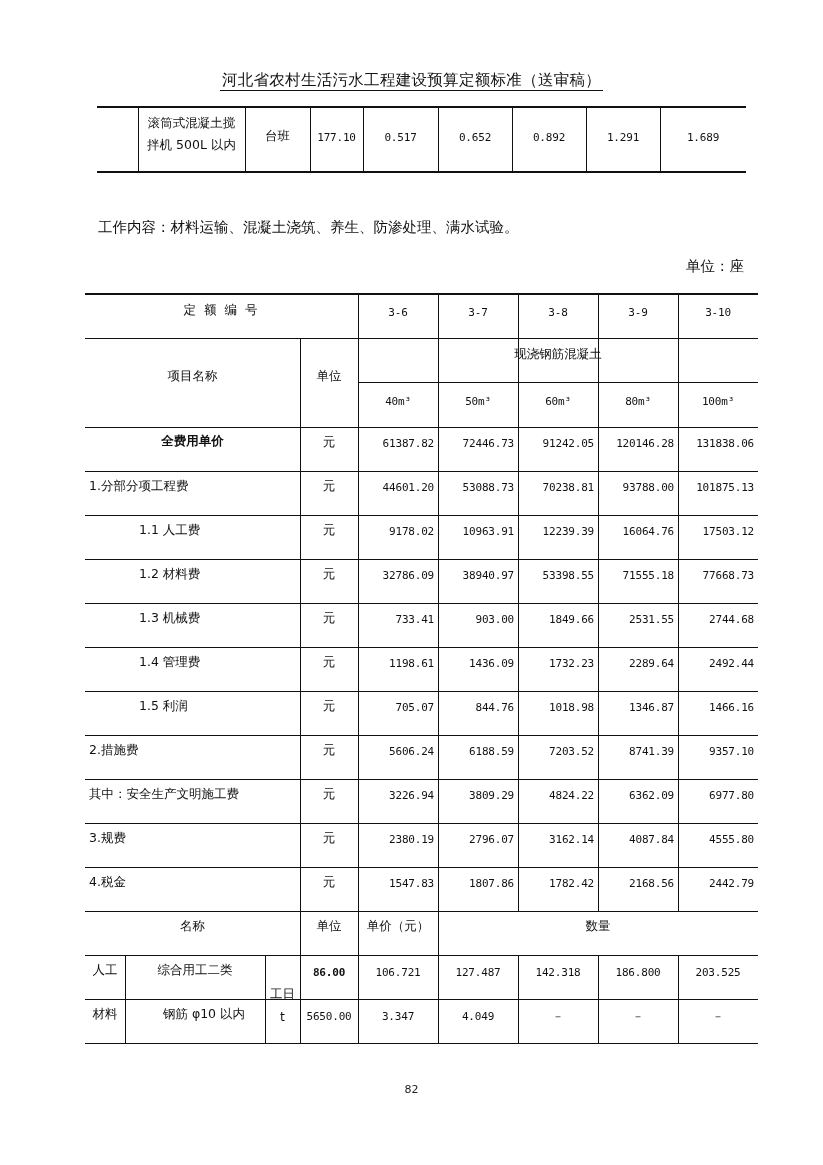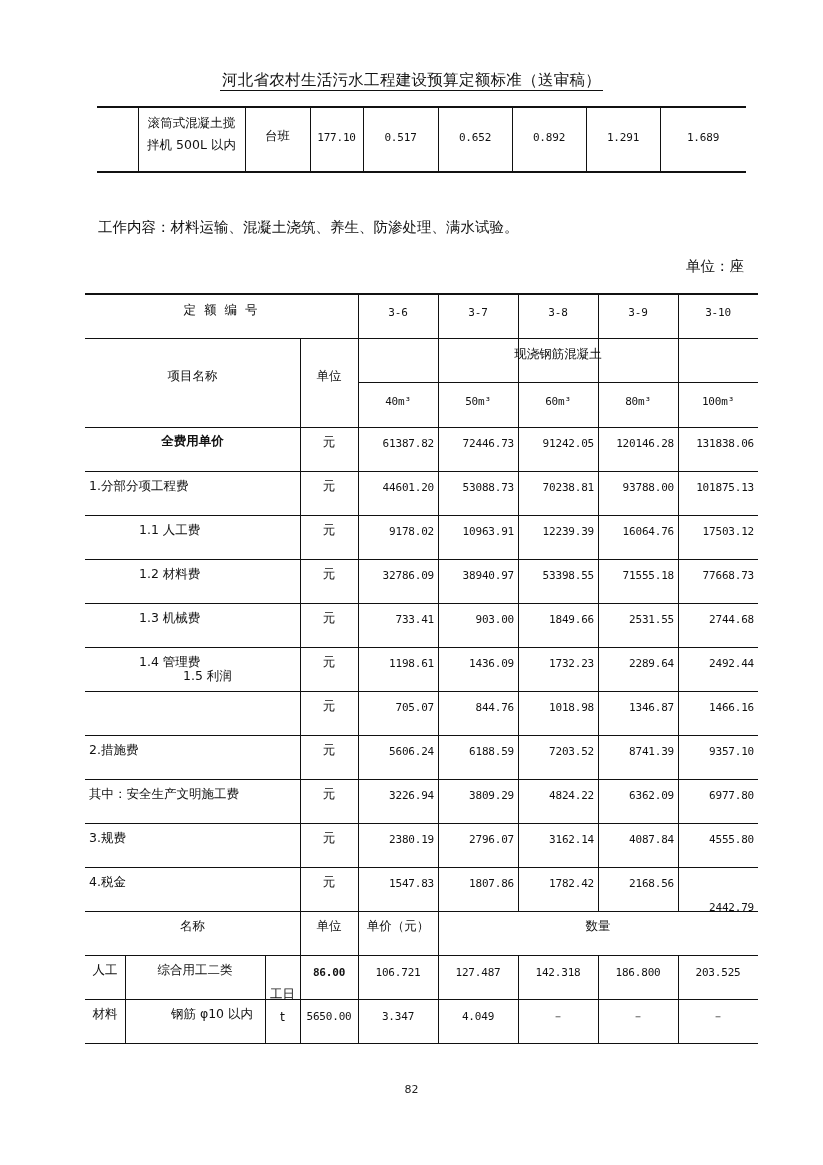--- a/index.html
+++ b/index.html
@@ -177,21 +177,21 @@
     <div class="cell left" style="left:135px; top:654px; width:165px;">1.4 管理费</div>
     <div class="cell" style="left:300px; top:654px; width:58px;">元</div>
     <div class="cell num right" style="left:358px; top:656px; width:80px;">1198.61</div>
     <div class="cell num right" style="left:438px; top:656px; width:80px;">1436.09</div>
     <div class="cell num right" style="left:518px; top:656px; width:80px;">1732.23</div>
     <div class="cell num right" style="left:598px; top:656px; width:80px;">2289.64</div>
     <div class="cell num right" style="left:678px; top:656px; width:80px;">2492.44</div>
   </div>
 
   <div>
-    <div class="cell left" style="left:135px; top:668px; width:165px;margin-left:44px;">1.5 利润</div>
+    <div class="cell left" style="left:135px; top:698px; width:165px;">1.5 利润</div>
     <div class="cell" style="left:300px; top:698px; width:58px;">元</div>
     <div class="cell num right" style="left:358px; top:700px; width:80px;">705.07</div>
     <div class="cell num right" style="left:438px; top:700px; width:80px;">844.76</div>
     <div class="cell num right" style="left:518px; top:700px; width:80px;">1018.98</div>
     <div class="cell num right" style="left:598px; top:700px; width:80px;">1346.87</div>
     <div class="cell num right" style="left:678px; top:700px; width:80px;">1466.16</div>
   </div>
 
   <div>
     <div class="cell left" style="left:85px; top:742px; width:215px;">2.措施费</div>
@@ -223,21 +223,21 @@
     <div class="cell num right" style="left:678px; top:832px; width:80px;">4555.80</div>
   </div>
 
   <div>
     <div class="cell left" style="left:85px; top:874px; width:215px;">4.税金</div>
     <div class="cell" style="left:300px; top:874px; width:58px;">元</div>
     <div class="cell num right" style="left:358px; top:876px; width:80px;">1547.83</div>
     <div class="cell num right" style="left:438px; top:876px; width:80px;">1807.86</div>
     <div class="cell num right" style="left:518px; top:876px; width:80px;">1782.42</div>
     <div class="cell num right" style="left:598px; top:876px; width:80px;">2168.56</div>
-    <div class="cell num right" style="left:678px; top:876px; width:80px;margin-top:24px;">2442.79</div>
+    <div class="cell num right" style="left:678px; top:876px; width:80px;">2442.79</div>
   </div>
 
   <div>
     <div class="cell" style="left:85px; top:918px; width:215px;">名称</div>
     <div class="cell" style="left:300px; top:918px; width:58px;">单位</div>
     <div class="cell" style="left:358px; top:918px; width:80px;">单价（元）</div>
     <div class="cell" style="left:438px; top:918px; width:320px;">数量</div>
   </div>
 
   <div>
@@ -247,21 +247,21 @@
     <div class="cell num" style="left:300px; top:965px; width:58px;font-weight:bold;">86.00</div>
     <div class="cell num" style="left:358px; top:965px; width:80px;">106.721</div>
     <div class="cell num" style="left:438px; top:965px; width:80px;">127.487</div>
     <div class="cell num" style="left:518px; top:965px; width:80px;">142.318</div>
     <div class="cell num" style="left:598px; top:965px; width:80px;">186.800</div>
     <div class="cell num" style="left:678px; top:965px; width:80px;">203.525</div>
   </div>
 
   <div>
     <div class="cell" style="left:85px; top:1006px; width:40px;">材料</div>
-    <div class="cell" style="left:125px; top:1006px; width:140px;padding-left:34px;">钢筋 φ10 以内</div>
+    <div class="cell" style="left:117px; top:1006px; width:140px;padding-left:34px;">钢筋 φ10 以内</div>
     <div class="cell" style="left:265px; top:1009px; width:35px;">t</div>
     <div class="cell num" style="left:300px; top:1009px; width:58px;">5650.00</div>
     <div class="cell num" style="left:358px; top:1009px; width:80px;">3.347</div>
     <div class="cell num" style="left:438px; top:1009px; width:80px;">4.049</div>
     <div class="cell num" style="left:518px; top:1009px; width:80px;">－</div>
     <div class="cell num" style="left:598px; top:1009px; width:80px;">－</div>
     <div class="cell num" style="left:678px; top:1009px; width:80px;">－</div>
   </div>
 </div>
 

